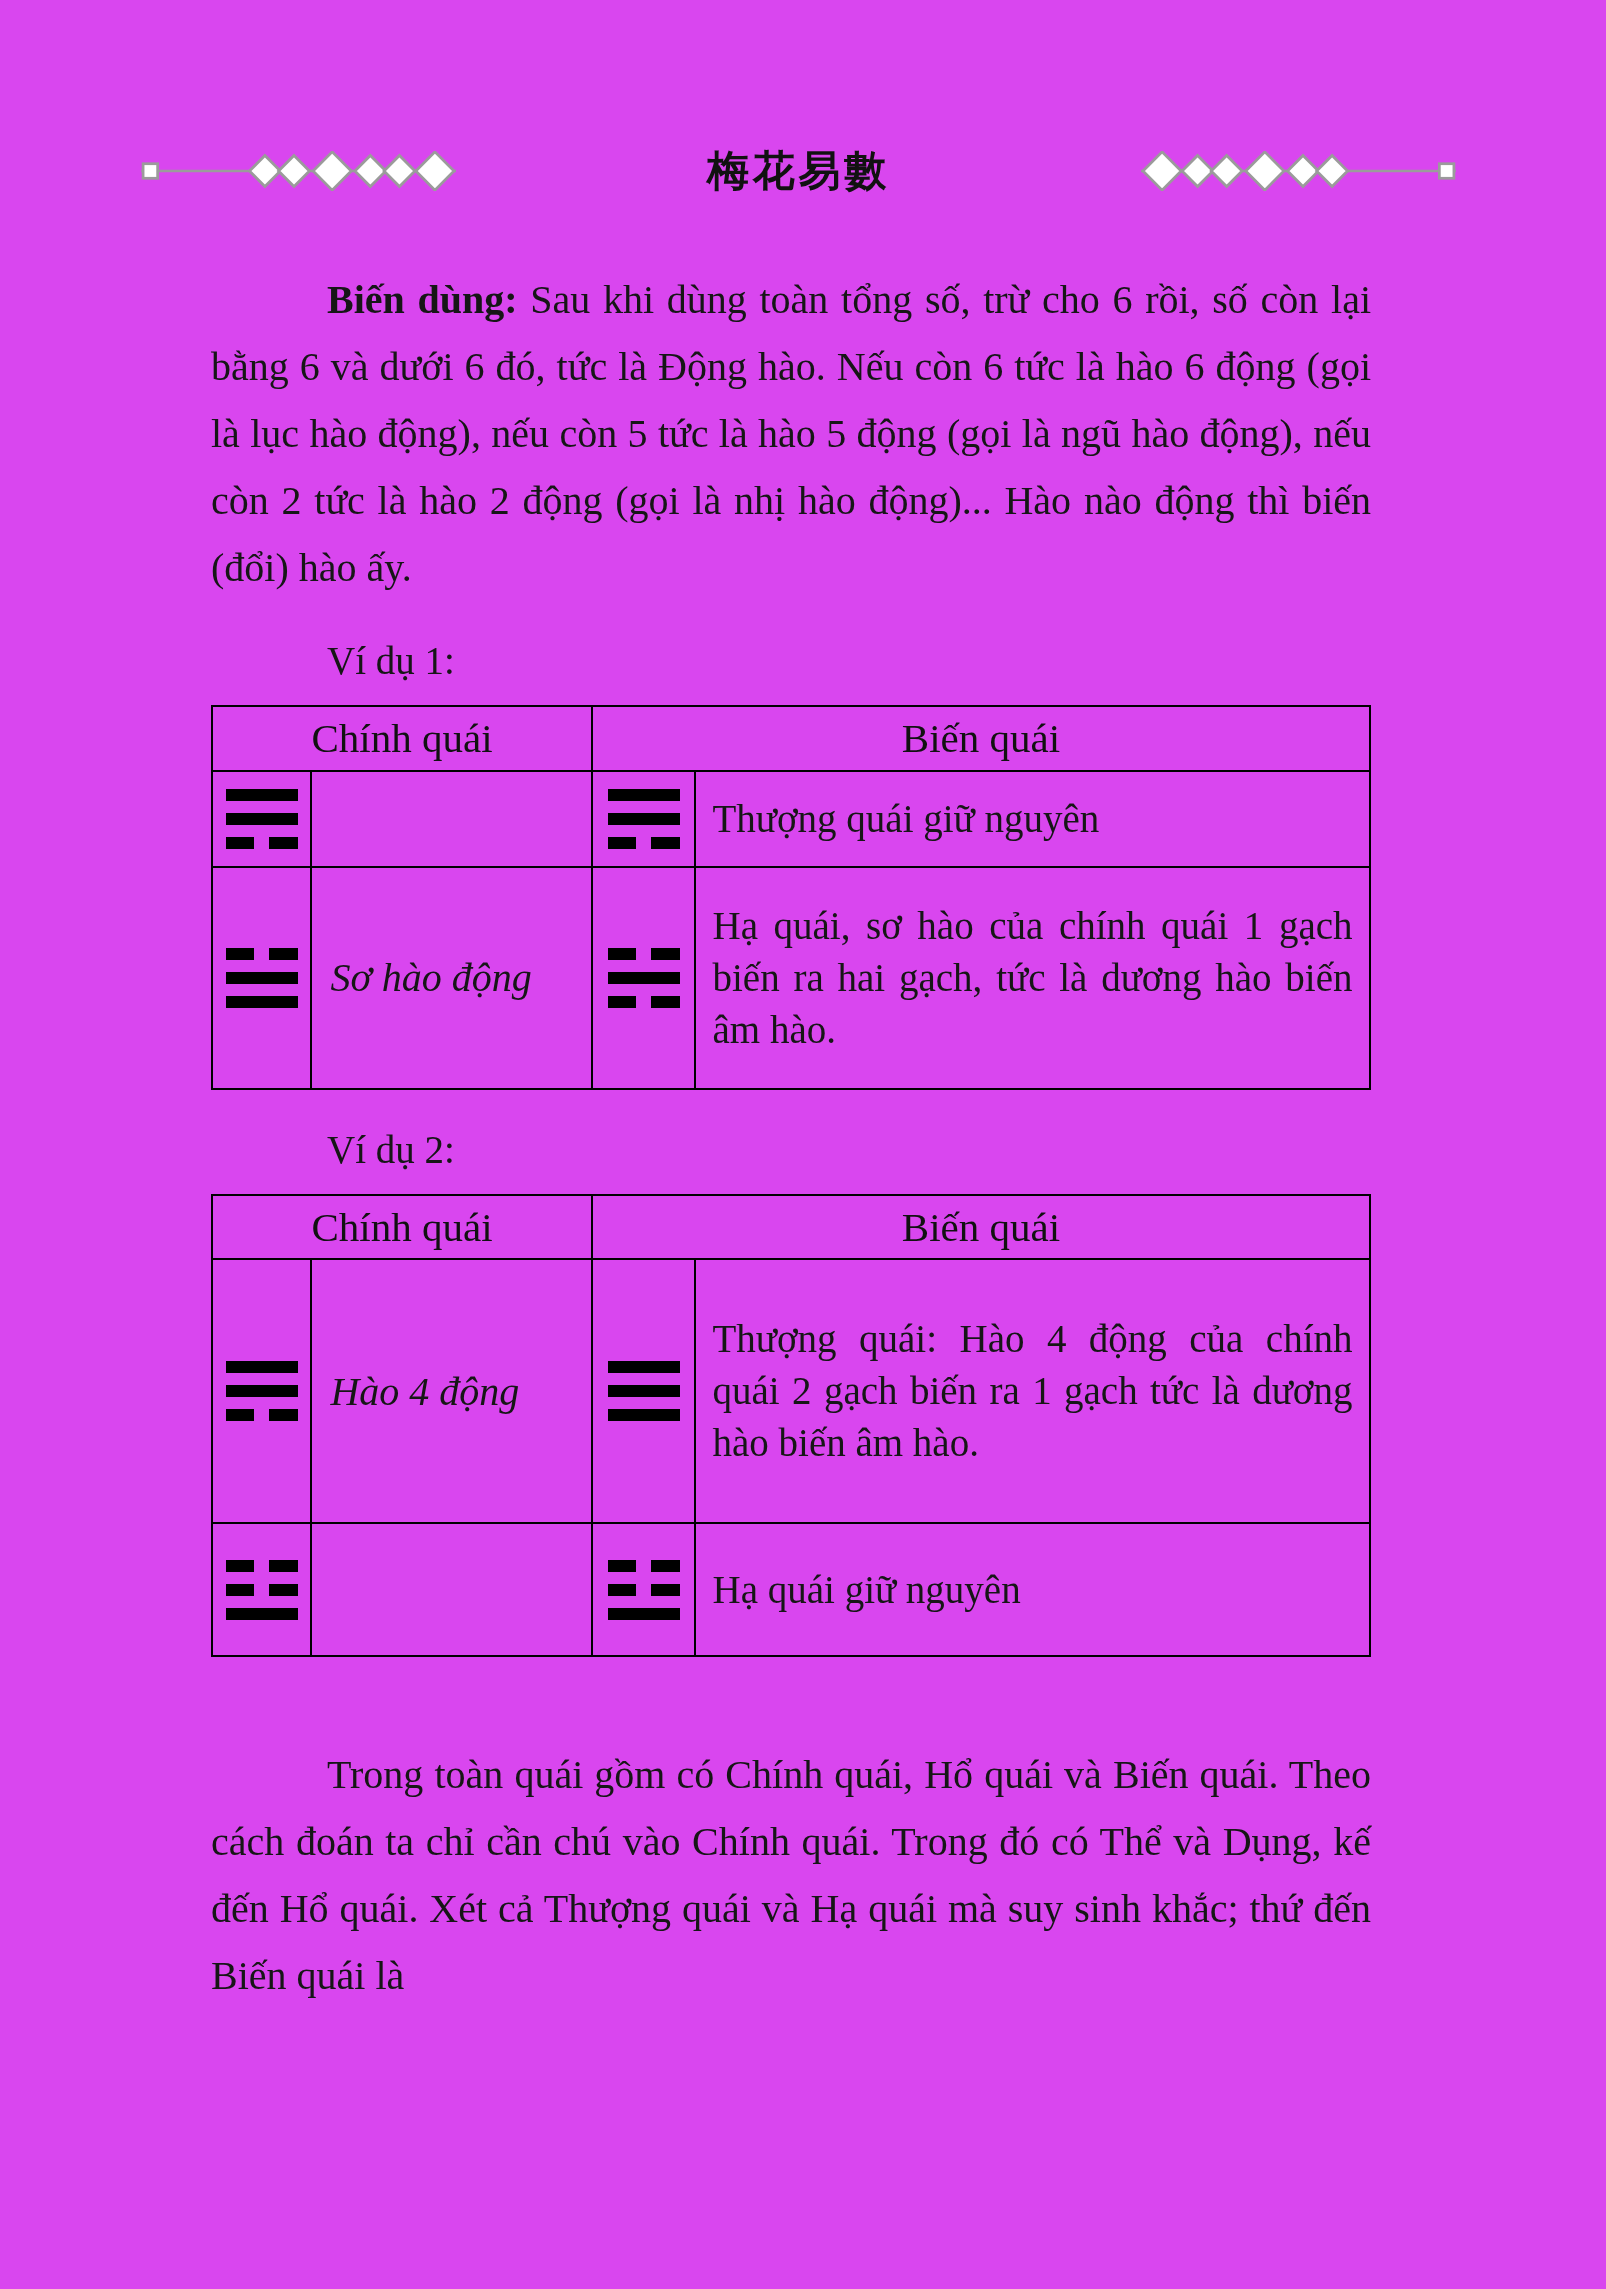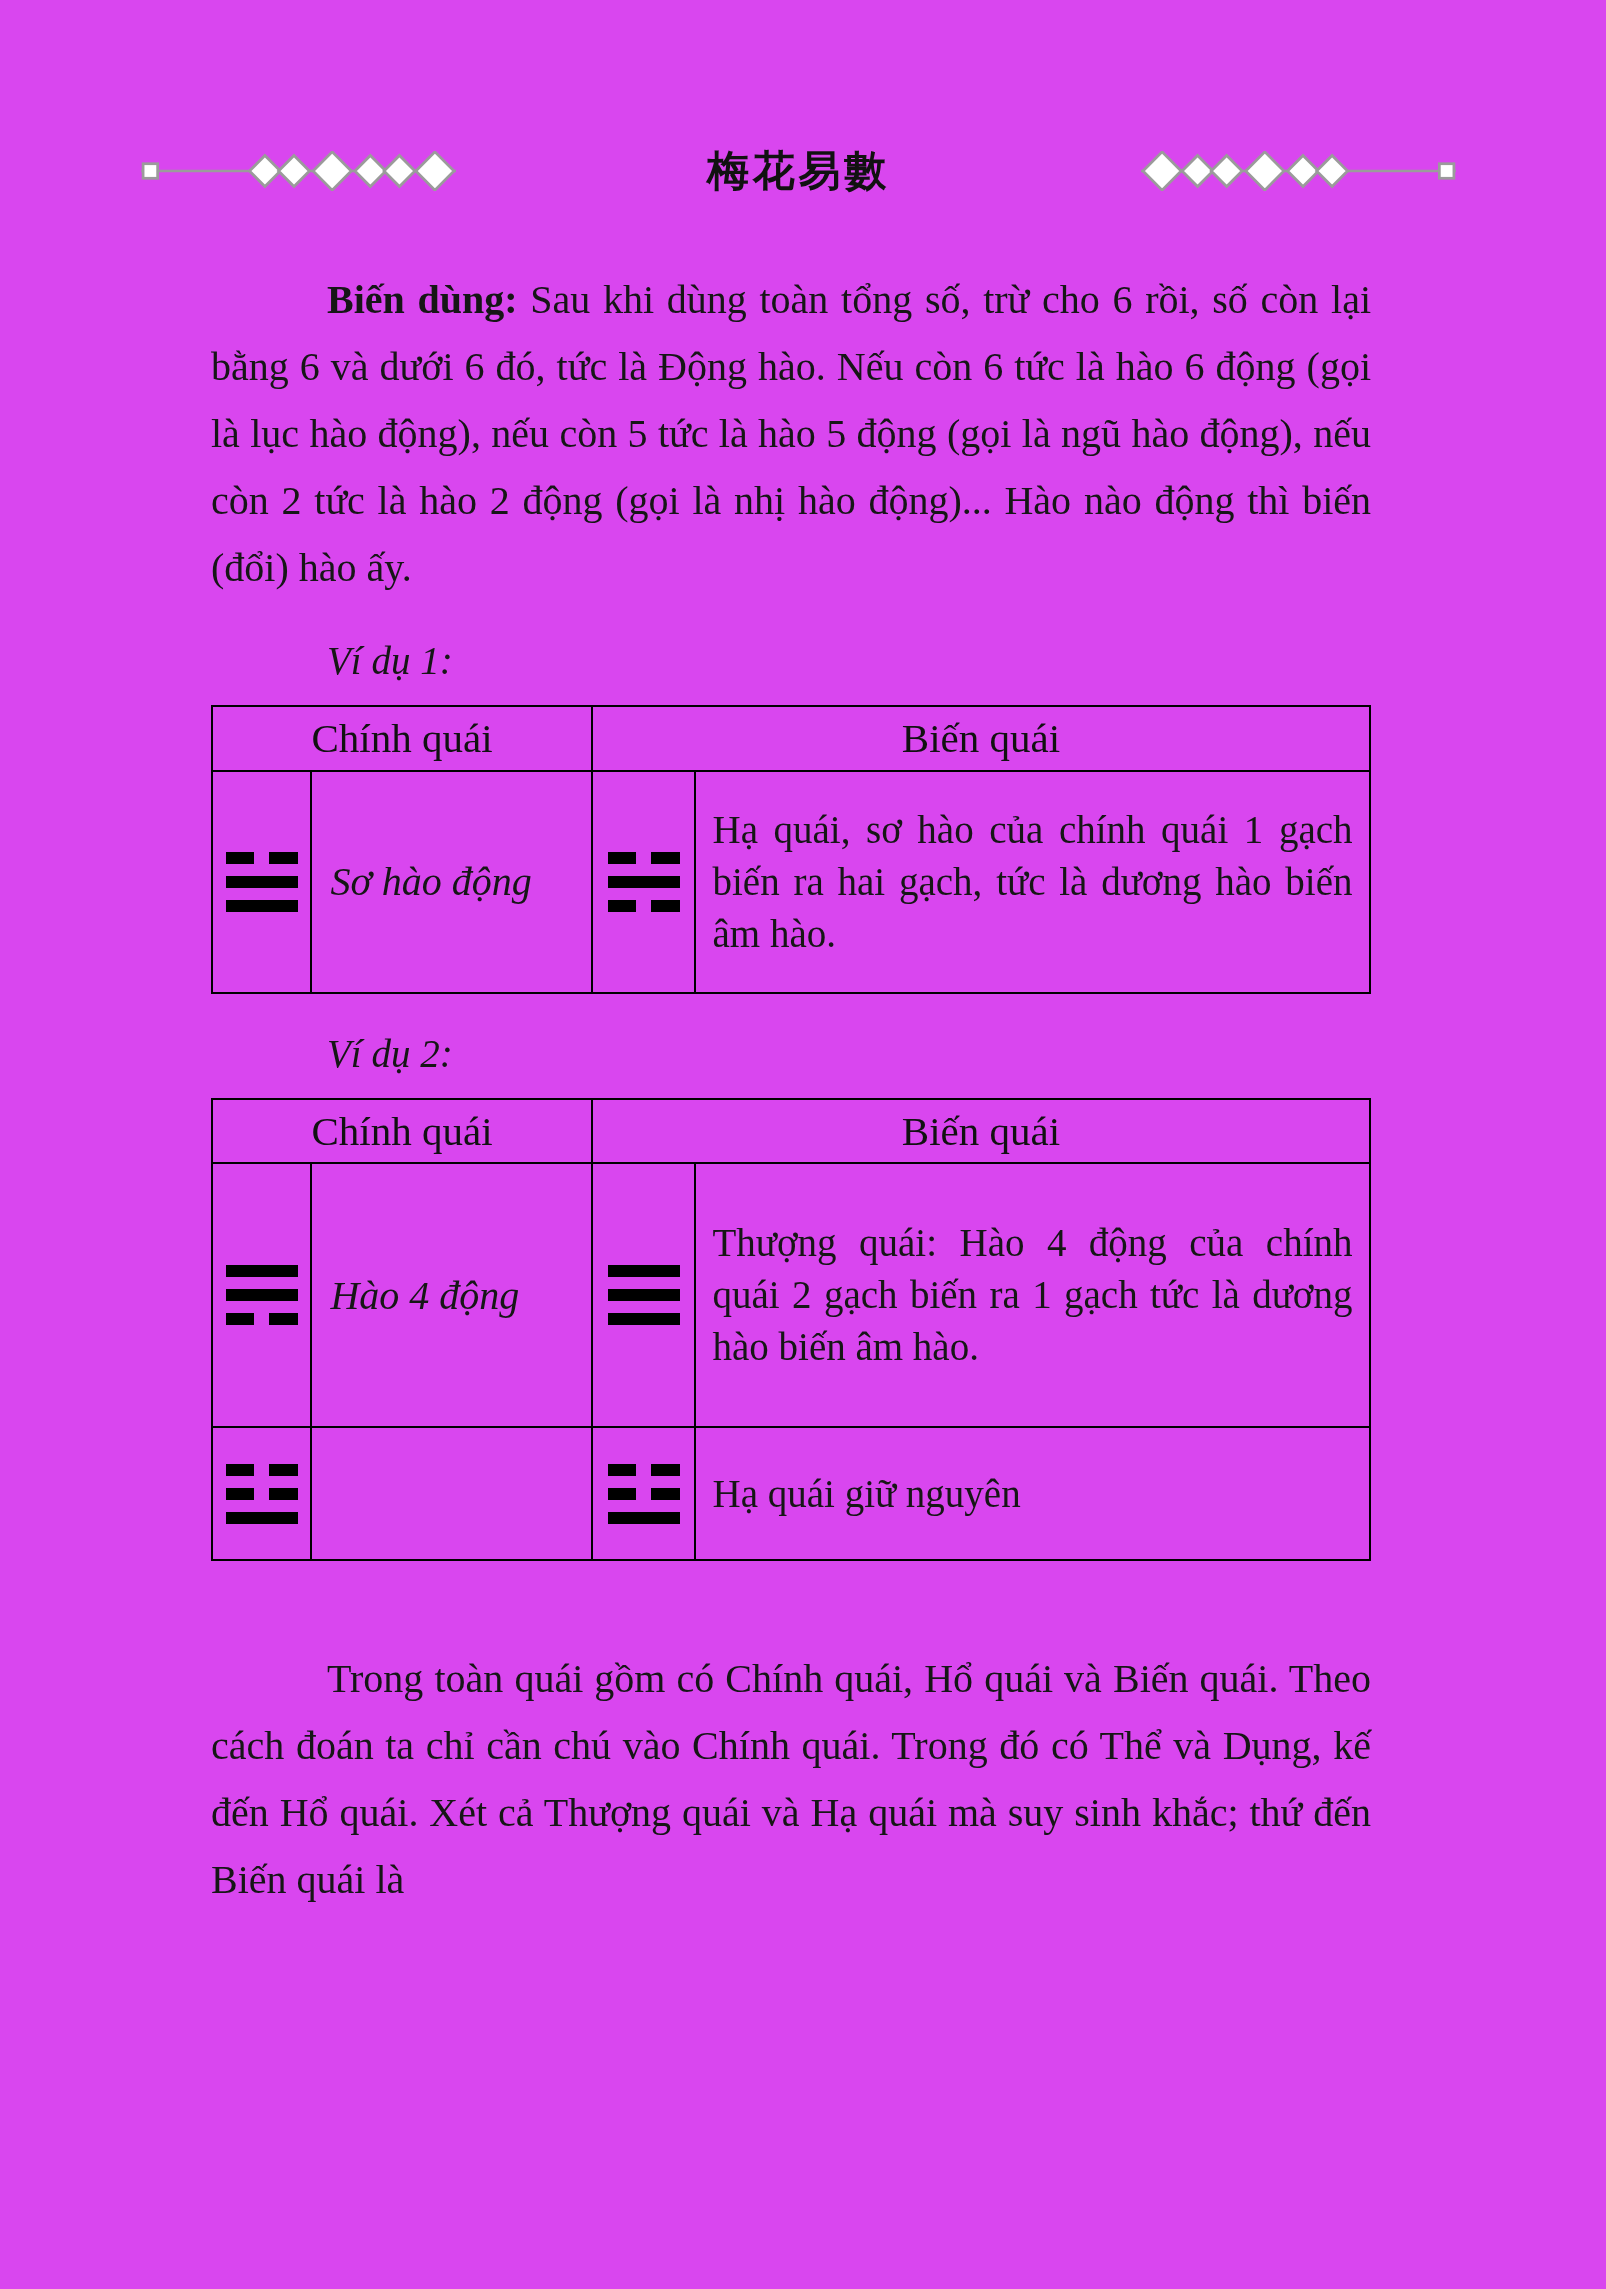--- a/index.html
+++ b/index.html
@@ -39,21 +39,20 @@
     line-height:67px;
     text-align:justify;
     text-indent:116px;
     color:#161616;
   }
   .p1 { margin-top:70px; }
   .p2 { margin-top:84px; }
   .lead { font-weight:bold; }
 
   .example-label {
-    font-style:italic;
     font-size:39px;
     margin:37px 0 22px 116px;
     color:#161616;
   }
 
   table.hexagram-table {
     width:100%;
     border-collapse:collapse;
     table-layout:fixed;
     border:2.8px solid #000;
@@ -151,20 +150,44 @@
           <col class="c3">
           <col>
       </colgroup>
       <thead>
         <tr>
           <th colspan="2">Chính quái</th>
           <th colspan="2">Biến quái</th>
         </tr>
       </thead>
       <tbody>
+        <tr class="row-t1a">
+          <td class="trigram-cell">
+              <div class="trigram">
+                <div class="tg-line solid"></div>
+                <div class="tg-line solid"></div>
+                <div class="tg-line broken">
+                  <span></span>
+                  <span></span>
+                </div>
+              </div>
+            </td>
+          <td class="label-cell"></td>
+          <td class="trigram-cell">
+              <div class="trigram">
+                <div class="tg-line solid"></div>
+                <div class="tg-line solid"></div>
+                <div class="tg-line broken">
+                  <span></span>
+                  <span></span>
+                </div>
+              </div>
+            </td>
+          <td class="desc-cell">Thượng quái giữ nguyên</td>
+        </tr>
         <tr class="row-t1b">
           <td class="trigram-cell">
               <div class="trigram">
                 <div class="tg-line broken">
                   <span></span>
                   <span></span>
                 </div>
                 <div class="tg-line solid"></div>
                 <div class="tg-line solid"></div>
               </div>

